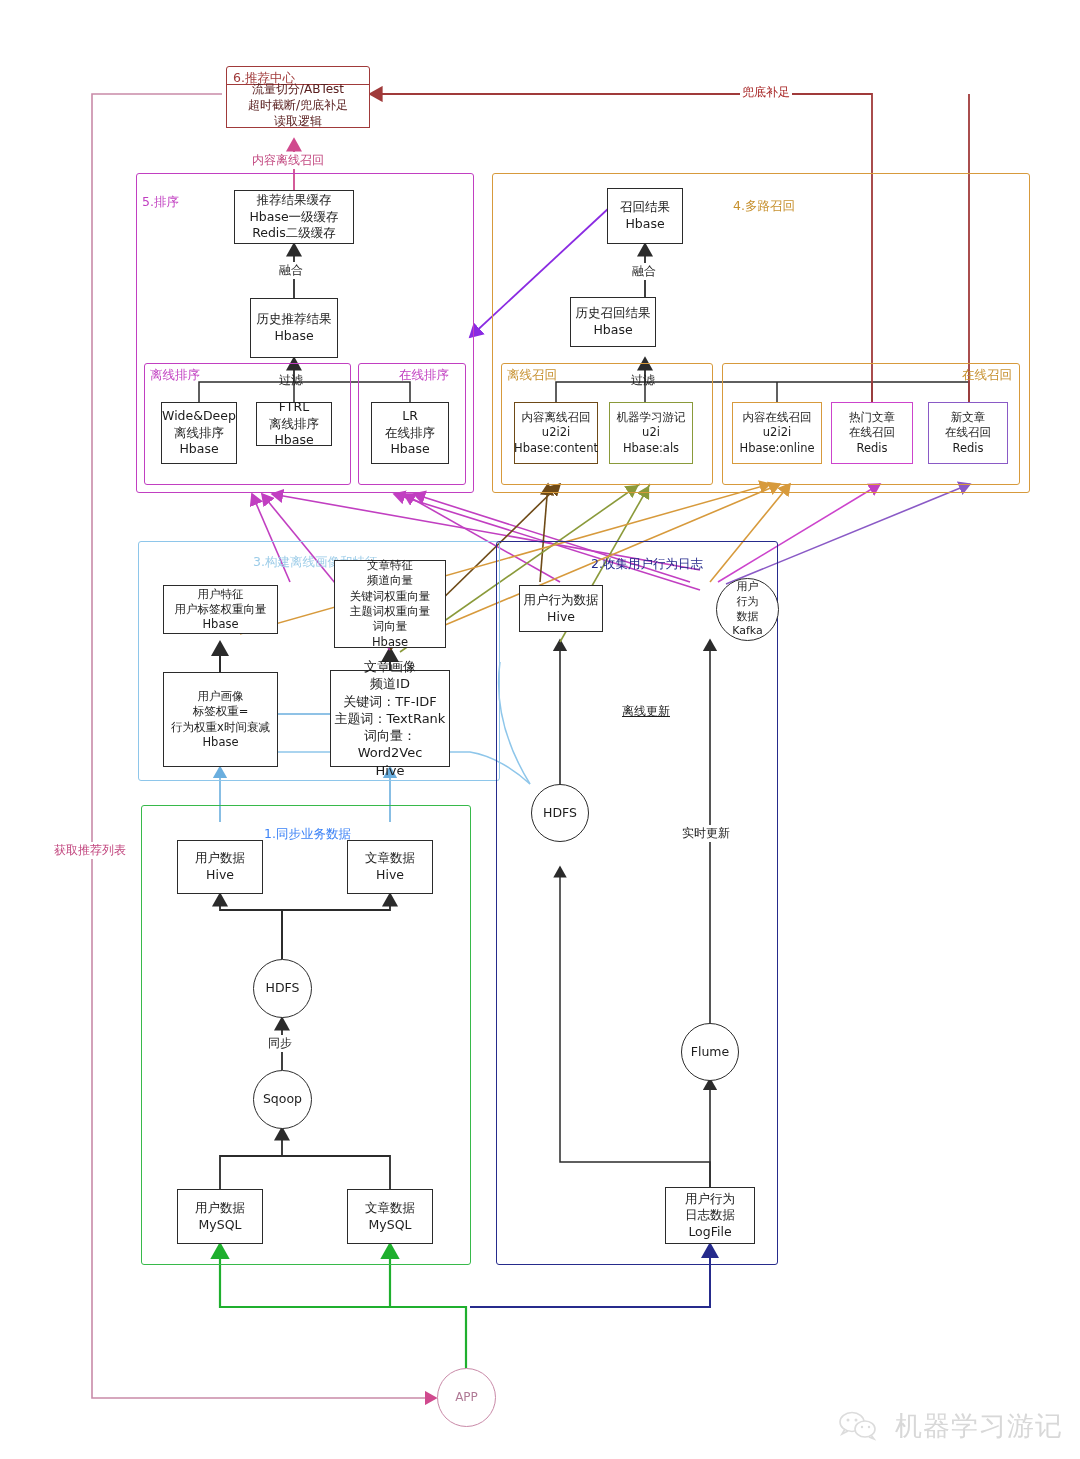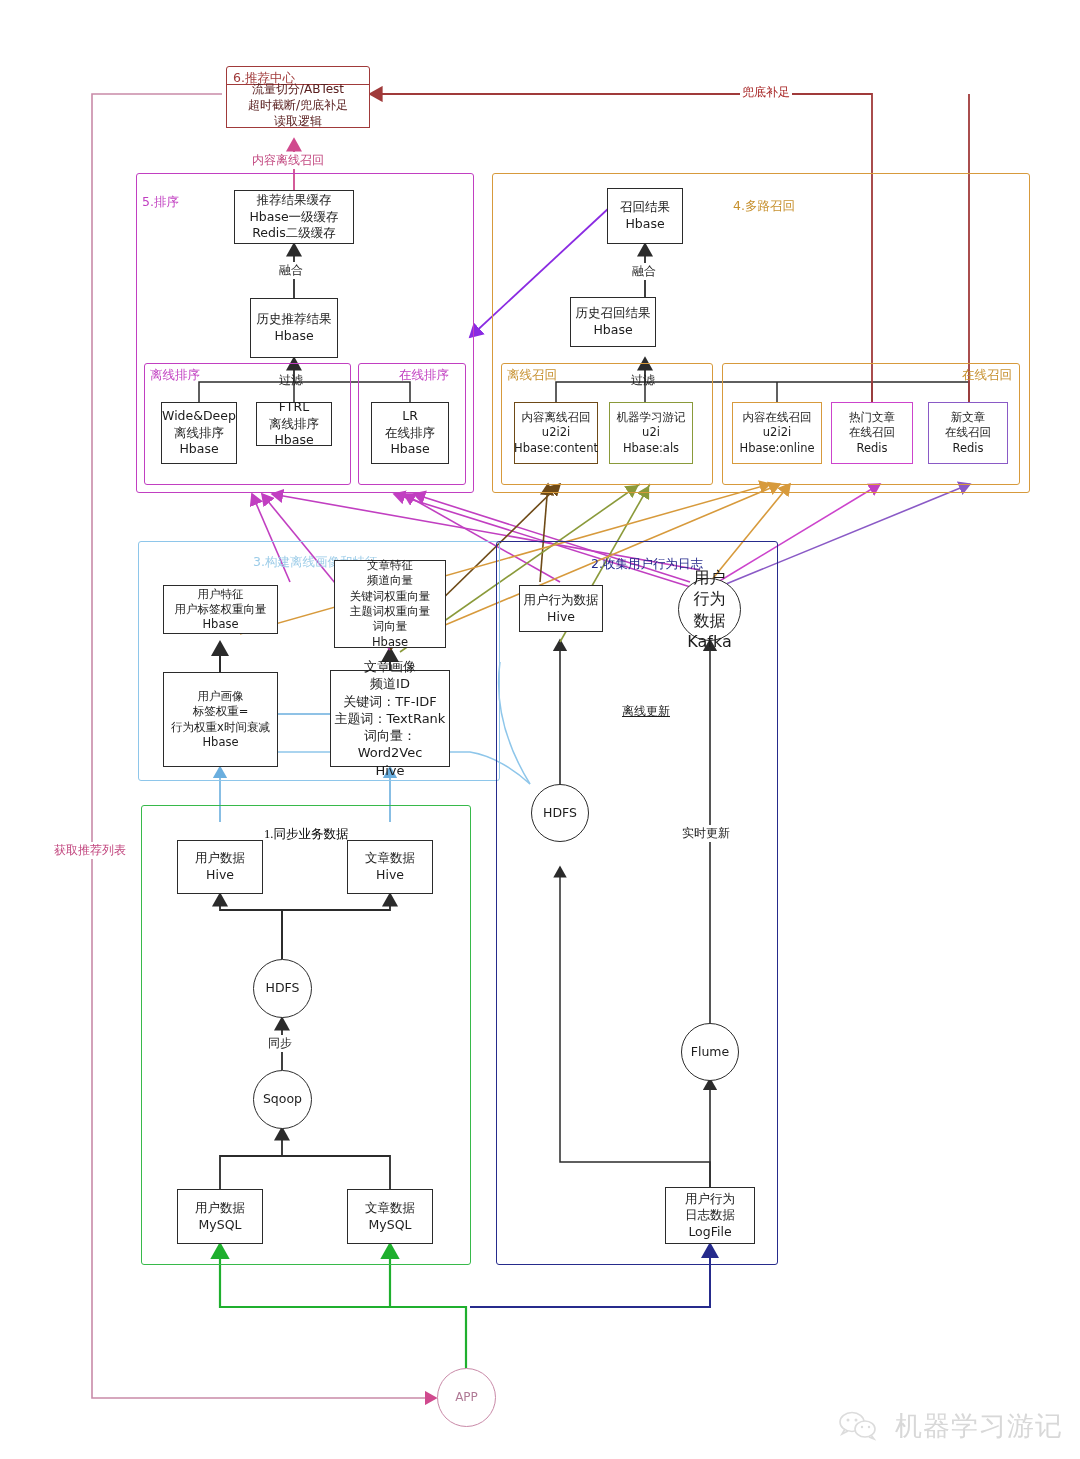--- a/index.html
+++ b/index.html
@@ -24,21 +24,21 @@
   .g-recall-sub{border-color:#d79a3c;}
   .g-profile{border-color:#8ec6ea;}
   .g-behavior{border-color:#262b8c;}
   .g-sync{border-color:#37b94a;}
   .g-center{border-color:#a03a3a;}
 
   .lbl-rank{color:#c13fc1;}
   .lbl-recall{color:#c7912f;}
   .lbl-profile{color:#9ccce8;}
   .lbl-behavior{color:#262b8c;}
-  .lbl-sync{color:#000000;font-family:Liberation Serif, serif;}
+  .lbl-sync{color:#3b82f6;}
   .lbl-center{color:#a03a3a;}
 
   .n-center{border-color:#a03a3a;color:#5a2020;}
   .n-brown{border-color:#6e4a17;}
   .n-olive{border-color:#8a9a3a;}
   .n-orange{border-color:#d79a3c;}
   .n-magenta{border-color:#cc44cc;}
   .n-purple{border-color:#8a5ac6;}
   .n-app{border-color:#c98aa8;color:#b07a96;font-size:12px;}
 
@@ -255,21 +255,21 @@
 Hbase</div>
   <div class="node" style="left:330px;top:648px;width:120px;height:97px;font-size:13px;">文章画像
 频道ID
 关键词：TF-IDF
 主题词：TextRank
 词向量：Word2Vec
 Hive</div>
 
   <div class="node" style="left:519px;top:563px;width:84px;height:47px;">用户行为数据
 Hive</div>
-  <div class="node circle" style="left:678px;top:556px;width:63px;height:63px;font-size:16px;">用户
+  <div class="node circle" style="left:716px;top:556px;width:63px;height:63px;font-size:11px;">用户
 行为
 数据
 Kafka</div>
   <div class="node circle" style="left:531px;top:762px;width:58px;height:58px;">HDFS</div>
   <div class="node circle" style="left:681px;top:1001px;width:58px;height:58px;">Flume</div>
   <div class="node" style="left:665px;top:1165px;width:90px;height:57px;">用户行为
 日志数据
 LogFile</div>
 
   <div class="node" style="left:177px;top:818px;width:86px;height:54px;">用户数据

